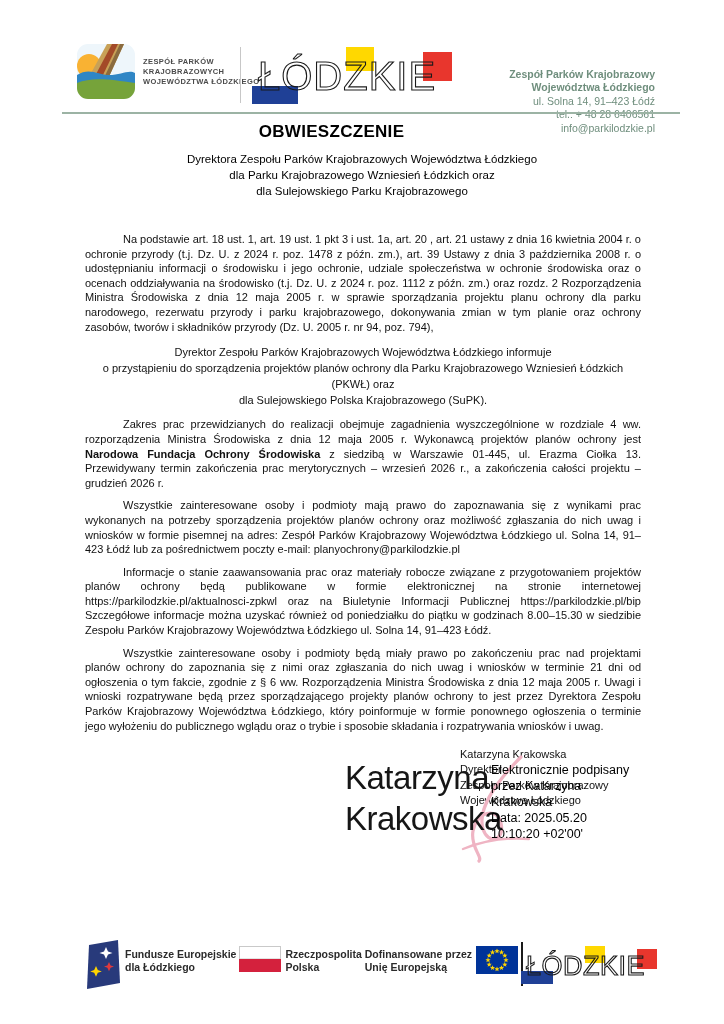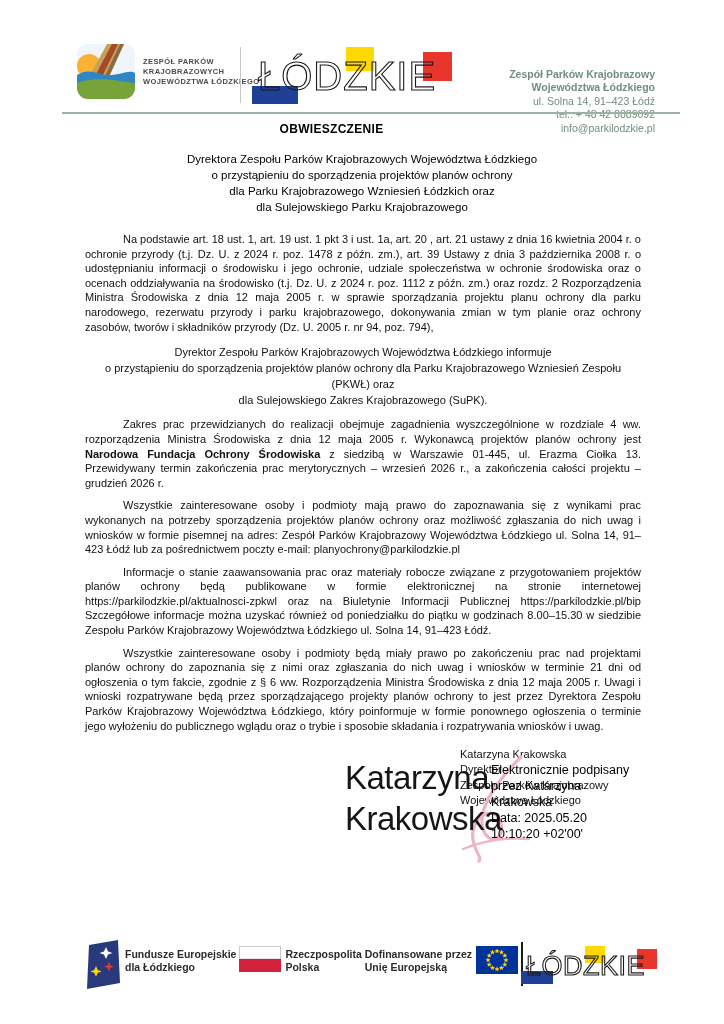--- a/index.html
+++ b/index.html
@@ -41,21 +41,21 @@
     color:#6f8e7d;
     margin-top:23px;
   }
   .contact div:nth-child(1), .contact div:nth-child(2) { font-weight:bold; }
 
   .header-rule { position:absolute; top:112px; left:62px; width:618px; height:2px; background:#9cb3a4; }
 
   
   .doc-title {
     position:absolute; top:122px; left:0; width:663px;
-    text-align:center; font-size:12px; font-weight:bold; letter-spacing:0.3px;
+    text-align:center; font-size:17px; font-weight:bold; letter-spacing:0.3px;
   }
   .doc-subtitle {
     position:absolute; top:151px; left:0; width:724px;
     text-align:center; font-size:11.5px; font-weight:normal; line-height:16px;
   }
   .body-text {
     position:absolute; top:232px; left:85px; width:556px;
     font-size:11px; line-height:14.6px; text-align:justify; color:#111;
   }
   .para { text-indent:38px; margin:0 0 8px 0; }
@@ -132,43 +132,42 @@
       <span class="blk lz-blue"></span>
       <span class="blk lz-yellow"></span>
       <span class="blk lz-red"></span>
       <span class="lz-txt">ŁÓDZKIE</span>
     </div>
 
     <div class="contact">
       <div>Zespół Parków Krajobrazowy</div>
       <div>Województwa Łódzkiego</div>
       <div>ul. Solna 14, 91–423 Łódź</div>
-      <div>tel.: + 48 42 8889092</div>
+      <div>tel.: + 48 28 6406561</div>
       <div>info@parkilodzkie.pl</div>
     </div>
   </div>
 
   <div class="header-rule"></div>
 
   <div class="doc-title">OBWIESZCZENIE</div>
 
   <div class="doc-subtitle">
     <div>Dyrektora Zespołu Parków Krajobrazowych Województwa Łódzkiego</div>
-    <div>o przystąpieniu do sporządzenia projektów planów ochrony</div>
     <div>dla Parku Krajobrazowego Wzniesień Łódzkich oraz</div>
     <div>dla Sulejowskiego Parku Krajobrazowego</div>
   </div>
 
   <div class="body-text">
     <p class="para">Na podstawie art. 18 ust. 1, art. 19 ust. 1 pkt 3 i ust. 1a, art. 20 , art. 21 ustawy z dnia 16 kwietnia 2004 r. o ochronie przyrody (t.j. Dz. U. z 2024 r. poz. 1478 z późn. zm.), art. 39 Ustawy z dnia 3 października 2008 r. o udostępnianiu informacji o środowisku i jego ochronie, udziale społeczeństwa w ochronie środowiska oraz o ocenach oddziaływania na środowisko (t.j. Dz. U. z 2024 r. poz. 1112 z późn. zm.) oraz rozdz. 2 Rozporządzenia Ministra Środowiska z dnia 12 maja 2005 r. w sprawie sporządzania projektu planu ochrony dla parku narodowego, rezerwatu przyrody i parku krajobrazowego, dokonywania zmian w tym planie oraz ochrony zasobów, tworów i składników przyrody (Dz. U. 2005 r. nr 94, poz. 794),</p>
 
     <div class="announce">
       <div>Dyrektor Zespołu Parków Krajobrazowych Województwa Łódzkiego informuje</div>
-      <div>o przystąpieniu do sporządzenia projektów planów ochrony dla Parku Krajobrazowego Wzniesień Zespołu (PKWŁ) oraz</div>
-      <div>dla Sulejowskiego Zakres Krajobrazowego (SuPK).</div>
+      <div>o przystąpieniu do sporządzenia projektów planów ochrony dla Parku Krajobrazowego Wzniesień Łódzkich (PKWŁ) oraz</div>
+      <div>dla Sulejowskiego Polska Krajobrazowego (SuPK).</div>
     </div>
 
     <p class="para"><span>Zakres prac przewidzianych do realizacji obejmuje zagadnienia wyszczególnione w rozdziale 4 ww. rozporządzenia Ministra Środowiska z dnia 12 maja 2005 r. Wykonawcą projektów planów ochrony jest </span><b>Narodowa Fundacja Ochrony Środowiska</b><span> z siedzibą w Warszawie 01-445, ul. Erazma Ciołka 13. Przewidywany termin zakończenia prac merytorycznych – wrzesień 2026 r., a zakończenia całości projektu – grudzień 2026 r.</span></p>
 
     <p class="para">Wszystkie zainteresowane osoby i podmioty mają prawo do zapoznawania się z wynikami prac wykonanych na potrzeby sporządzenia projektów planów ochrony oraz możliwość zgłaszania do nich uwag i wniosków w formie pisemnej na adres: Zespół Parków Krajobrazowy Województwa Łódzkiego ul. Solna 14, 91–423 Łódź lub za pośrednictwem poczty e-mail: planyochrony@parkilodzkie.pl</p>
 
     <p class="para">Informacje o stanie zaawansowania prac oraz materiały robocze związane z przygotowaniem projektów planów ochrony będą publikowane w formie elektronicznej na stronie internetowej https://parkilodzkie.pl/aktualnosci-zpkwl oraz na Biuletynie Informacji Publicznej https://parkilodzkie.pl/bip  Szczegółowe informacje można uzyskać również od poniedziałku do piątku w godzinach 8.00–15.30 w siedzibie Zespołu Parków Krajobrazowy Województwa Łódzkiego ul. Solna 14, 91–423 Łódź.</p>
 
     <p class="para">Wszystkie zainteresowane osoby i podmioty będą miały prawo po zakończeniu prac nad projektami planów ochrony do zapoznania się z nimi oraz zgłaszania do nich uwag i wniosków w terminie 21 dni od ogłoszenia o tym fakcie, zgodnie z § 6 ww. Rozporządzenia Ministra Środowiska z dnia 12 maja 2005 r. Uwagi i wnioski rozpatrywane będą przez sporządzającego projekty planów ochrony to jest przez Dyrektora Zespołu Parków Krajobrazowy Województwa Łódzkiego, który poinformuje w formie ponownego ogłoszenia o terminie jego wyłożeniu do publicznego wglądu oraz o trybie i sposobie składania i rozpatrywania wniosków i uwag.</p>
 

